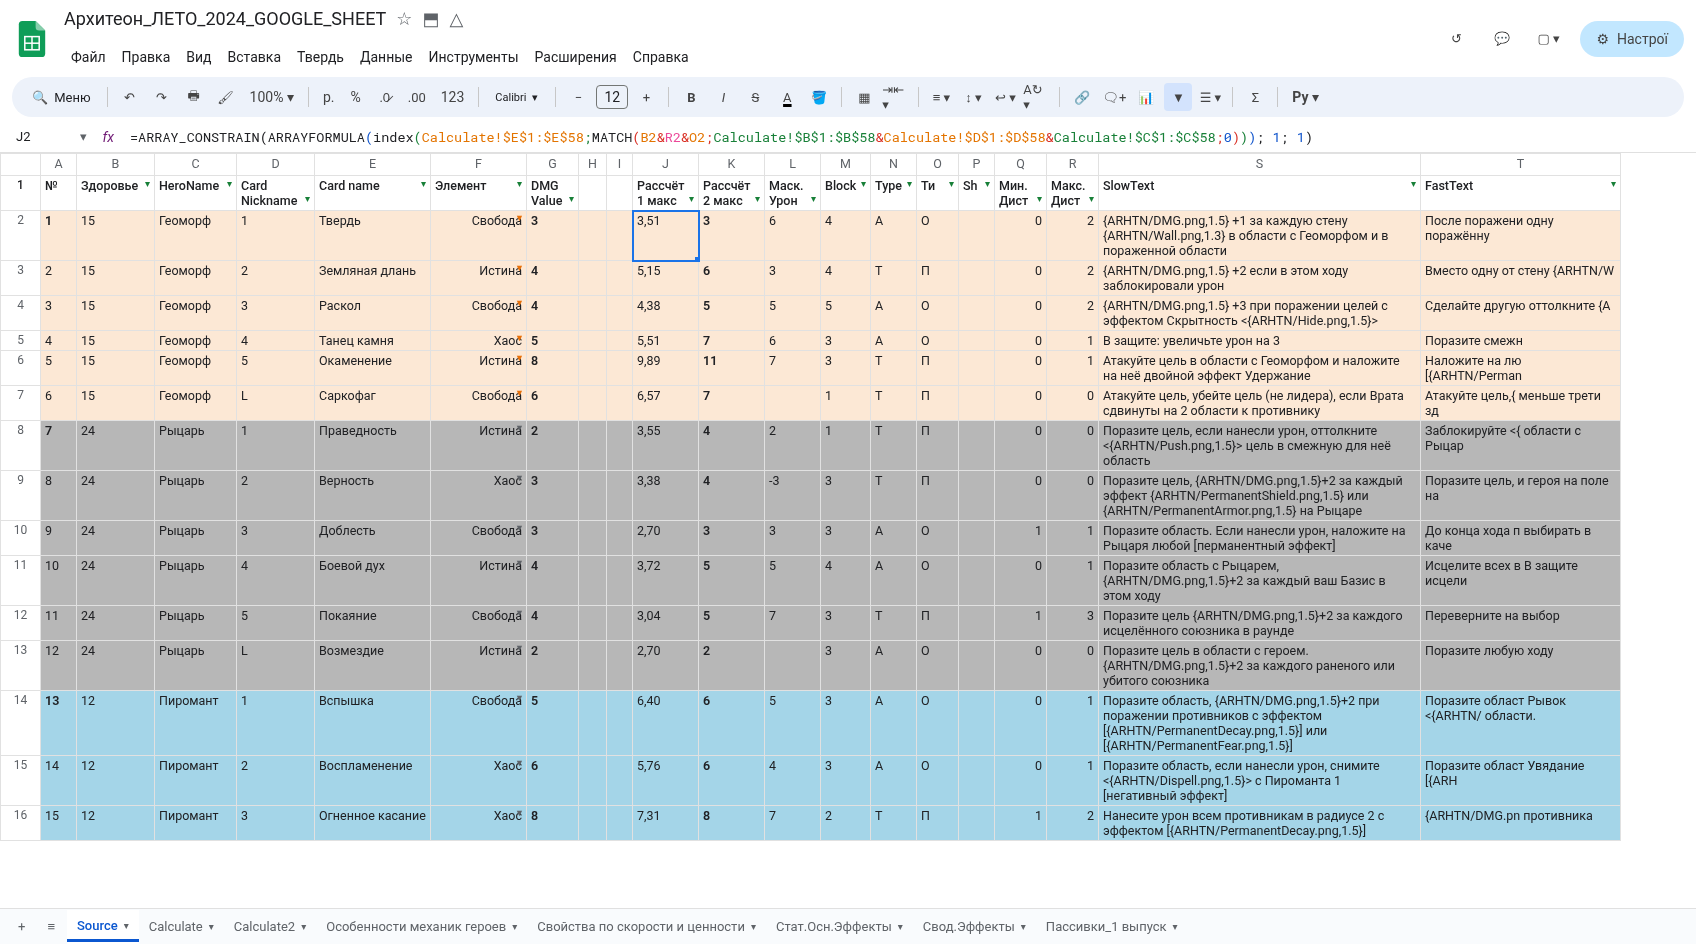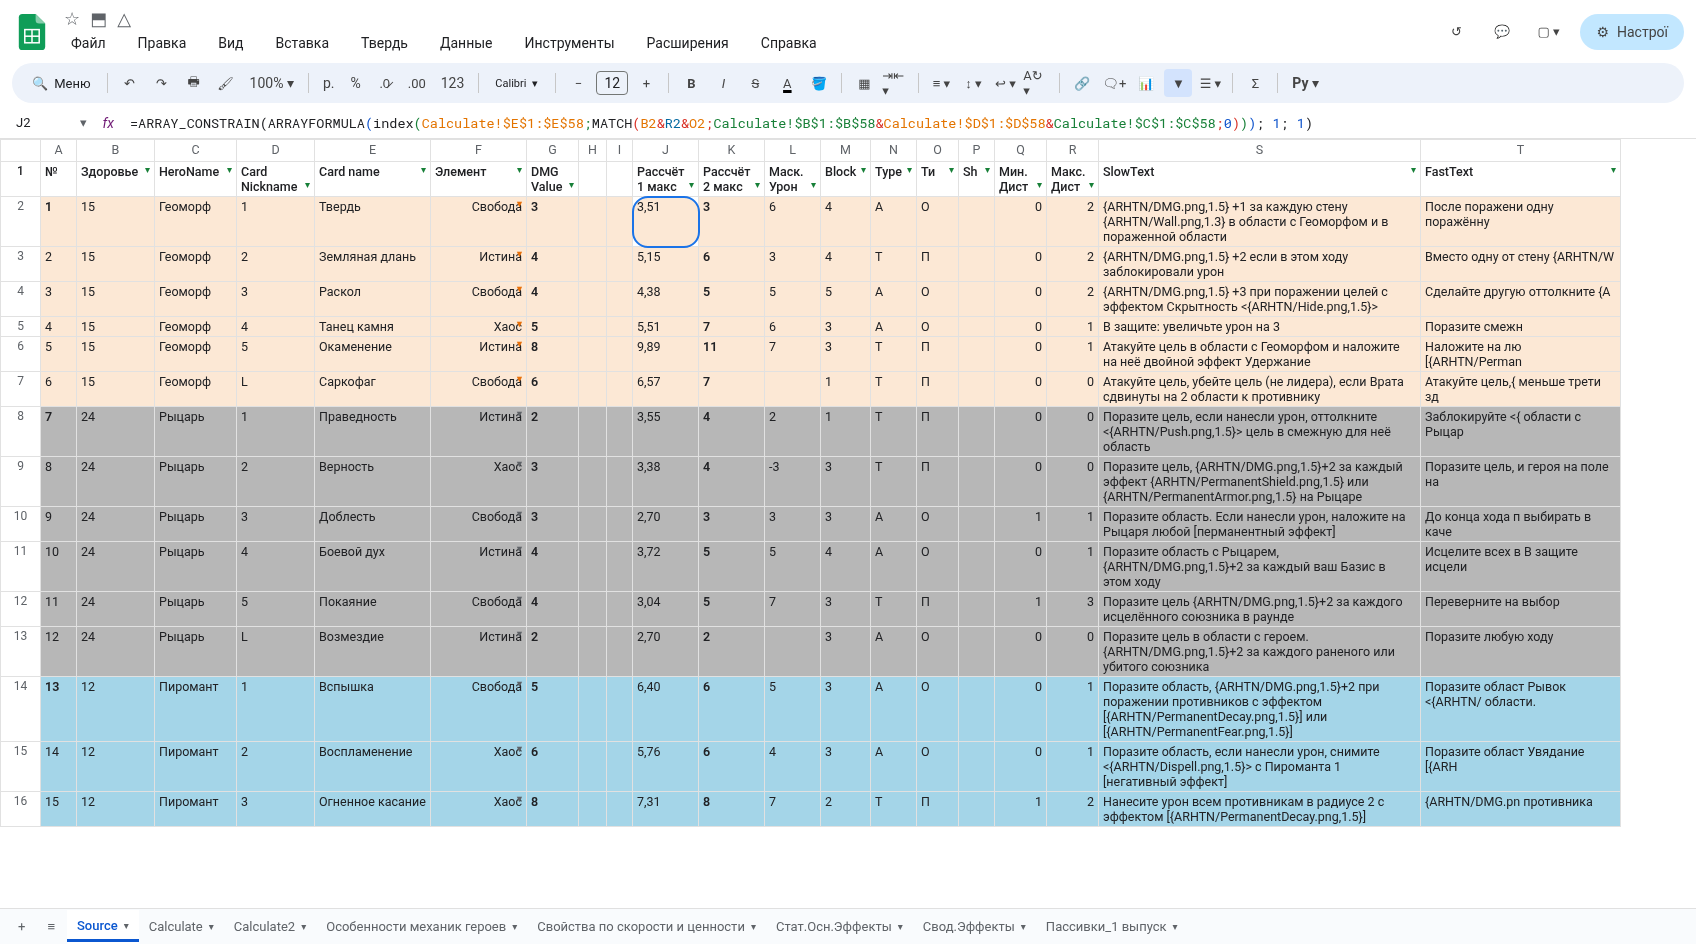--- a/index.html
+++ b/index.html
@@ -4,21 +4,21 @@
 <style>
 * { margin: 0; padding: 0; box-sizing: border-box; }
 body { font-family: "Google Sans", Roboto, Arial, sans-serif; font-size: 13px; color: #202124; background: #fff; overflow: hidden; }
 
 .header { display: flex; align-items: center; padding: 8px 12px; gap: 12px; }
 .logo { width: 40px; height: 40px; display: flex; align-items: center; justify-content: center; }
 .logo svg { width: 28px; height: 36px; }
 .title-area { flex: 1; }
 .doc-title { font-size: 18px; color: #202124; display: flex; align-items: center; gap: 10px; }
 .doc-title .icons { display: flex; gap: 10px; color: #5f6368; }
-.menubar { display: flex; gap: 18px; margin-top: 2px; }
+.menubar { display: flex; gap: 2px; margin-top: 16px; }
 .menubar span { padding: 4px 7px; color: #202124; font-size: 14px; cursor: pointer; border-radius: 4px; }
 .header-right { display: flex; align-items: center; gap: 18px; color: #444; }
 .settings-btn { background: #c2e7ff; border-radius: 40px; padding: 10px 16px; display: flex; align-items: center; gap: 8px; font-size: 14px; }
 
 .toolbar { display: flex; align-items: center; padding: 4px 12px; gap: 4px; background: #edf2fa; border-radius: 24px; margin: 0 12px 8px; height: 40px; }
 .tb-search { display: flex; align-items: center; gap: 6px; padding: 4px 8px; border-radius: 4px; }
 .tb-btn { width: 28px; height: 28px; display: flex; align-items: center; justify-content: center; border-radius: 4px; cursor: pointer; color: #444; }
 .tb-sep { width: 1px; height: 20px; background: #c7c7c7; margin: 0 4px; }
 .tb-text { padding: 0 6px; font-size: 14px; color: #444; }
 .tb-font { padding: 2px 8px; min-width: 60px; font-size: 11px; }
@@ -27,35 +27,35 @@
 
 .namebox-row { display: flex; align-items: center; padding: 2px 12px 6px; gap: 10px; border-bottom: 1px solid #e0e0e0; }
 .namebox { width: 58px; font-size: 13px; color: #202124; padding: 2px 4px; }
 .namebox-dd { color: #5f6368; }
 .fx-icon { font-style: italic; color: #701a75; font-size: 14px; padding: 0 6px; }
 .formula-bar { flex: 1; font-family: "Roboto Mono", Consolas, monospace; font-size: 13.5px; white-space: nowrap; overflow: hidden; }
 .fn-black { color: #202124; }
 .fn-blue { color: #1155cc; }
 .fn-green { color: #188038; }
 .fn-red { color: #d93025; }
-.fn-purple { color: #0369a1; }
+.fn-purple { color: #ec4899; }
 .fn-orange { color: #e37400; text-align: center; }
 
 .sheet-area { position: relative; overflow: auto; height: calc(100vh - 180px); }
 table { border-collapse: collapse; table-layout: fixed; }
 th, td { border: 1px solid #e1e1e1; padding: 2px 4px; font-size: 12.5px; vertical-align: top; overflow: hidden; white-space: normal; }
 th { background: #fff; font-weight: normal; color: #5f6368; text-align: center; height: 24px; position: sticky; top: 0; z-index: 3; }
 .rowhdr { background: #fff; color: #5f6368; text-align: center; width: 40px; position: sticky; left: 0; z-index: 2; font-size: 12px; }
 .colhdr-row th { height: 22px; }
 .header-row td { background: #fff; font-weight: 500; color: #202124; vertical-align: top; }
 .filter-icon { float: right; color: #188038; font-size: 10px; }
 .dd-cell { position: relative; text-align: right; }
 .dd-arrow { position: absolute; right: 2px; top: 2px; color: #5f6368; font-size: 9px; }
 .dd-orange .dd-arrow { color: #e8710a; }
-.selected-cell { outline: 2px solid #1a73e8; outline-offset: -1px; position: relative; border-radius: 15px; }
+.selected-cell { outline: 2px solid #1a73e8; outline-offset: -1px; position: relative; }
 .selected-cell::after { content: ''; position: absolute; right: -3px; bottom: -3px; width: 6px; height: 6px; background: #1a73e8; }
 .bg-cream { background: #fce8d5; }
 .bg-gray { background: #b7b7b7; }
 .bg-blue { background: #a4d5e8; }
 .bold { font-weight: 600; }
 .right { text-align: right; }
 
 .sheet-tabs { position: fixed; bottom: 0; left: 0; right: 0; height: 36px; background: #f9fbfd; border-top: 1px solid #e0e0e0; display: flex; align-items: center; padding: 0 8px; gap: 2px; }
 .tab-btn { padding: 8px 10px; cursor: pointer; color: #5f6368; display: flex; align-items: center; gap: 6px; font-size: 13px; }
 .tab-btn.active { color: #0b57d0; font-weight: 500; border-bottom: 3px solid transparent; background: #fff; border-radius: 0; position: relative; }
@@ -73,20 +73,21 @@
     <svg viewBox="0 0 44 60">
         <path fill="#0f9d58" d="M28 0H6a6 6 0 0 0-6 6v48a6 6 0 0 0 6 6h32a6 6 0 0 0 6-6V16L28 0z"></path>
         <path fill="#87ceac" d="M28 0v10a6 6 0 0 0 6 6h10L28 0z"></path>
         <rect x="10" y="26" width="24" height="22" fill="none" stroke="#fff" stroke-width="2.5"></rect>
         <line x1="10" y1="37" x2="34" y2="37" stroke="#fff" stroke-width="2.5"></line>
         <line x1="22" y1="26" x2="22" y2="48" stroke="#fff" stroke-width="2.5"></line>
       </svg>
   </div>
   <div class="title-area">
     <div class="doc-title">
+      <span>Архитеон_ЛЕТО_2024_GOOGLE_SHEET</span>
       <span class="icons">
         <span>☆</span>
         <span>⬒</span>
         <span>△</span>
       </span>
     </div>
     <div class="menubar" id="menubar">
         <span>Файл</span>
         <span>Правка</span>
         <span>Вид</span>

